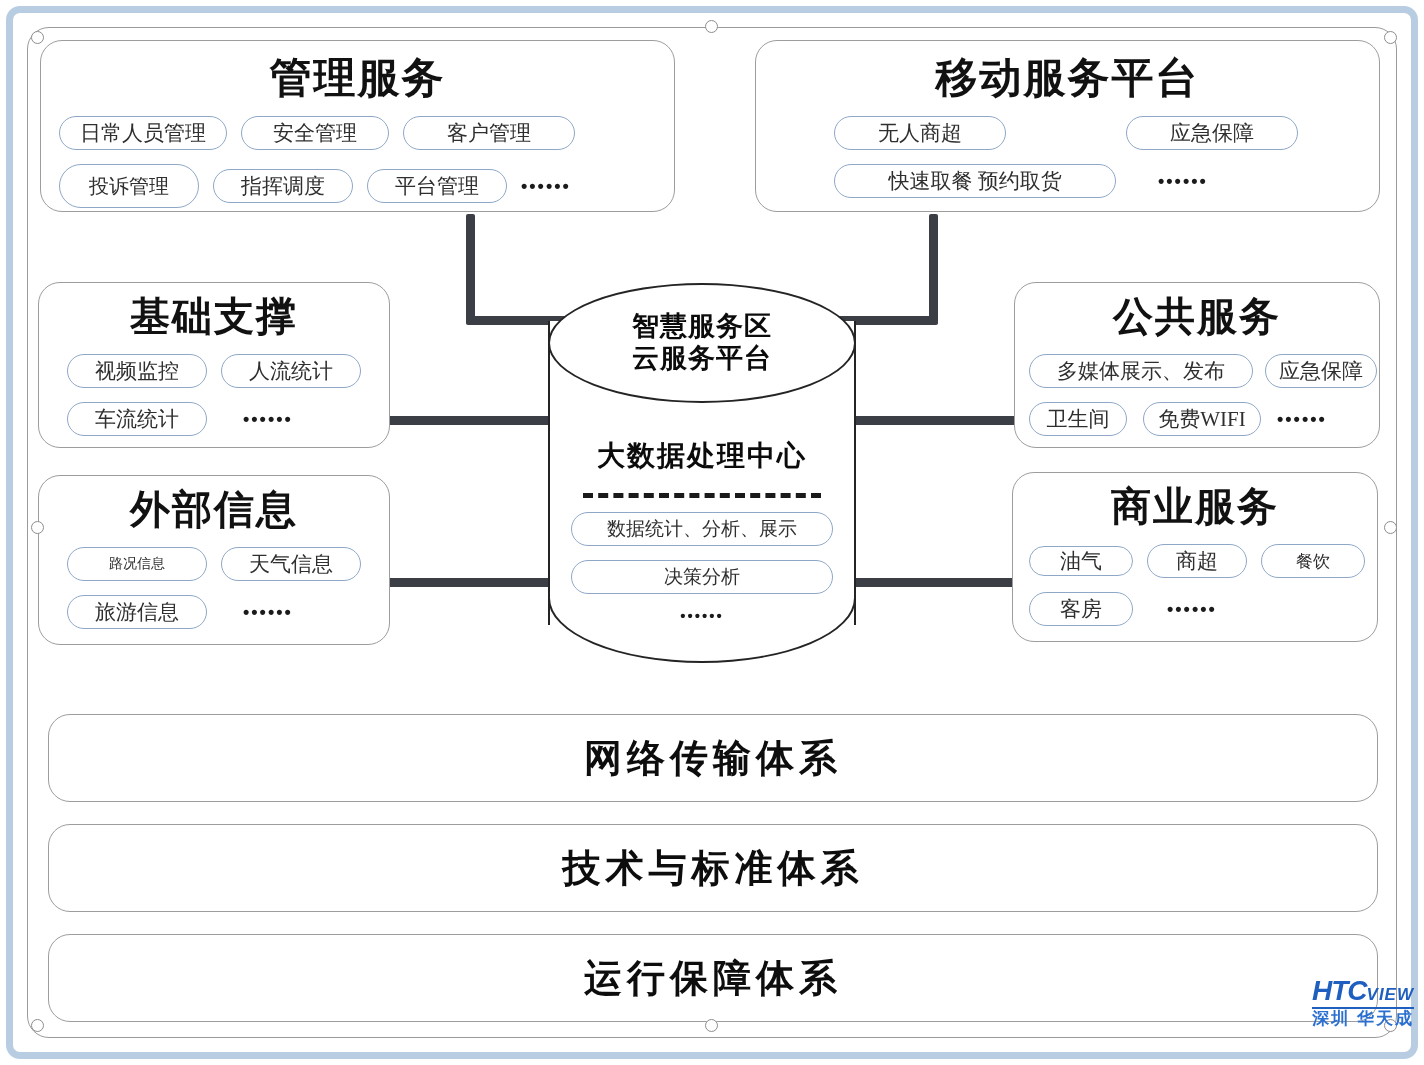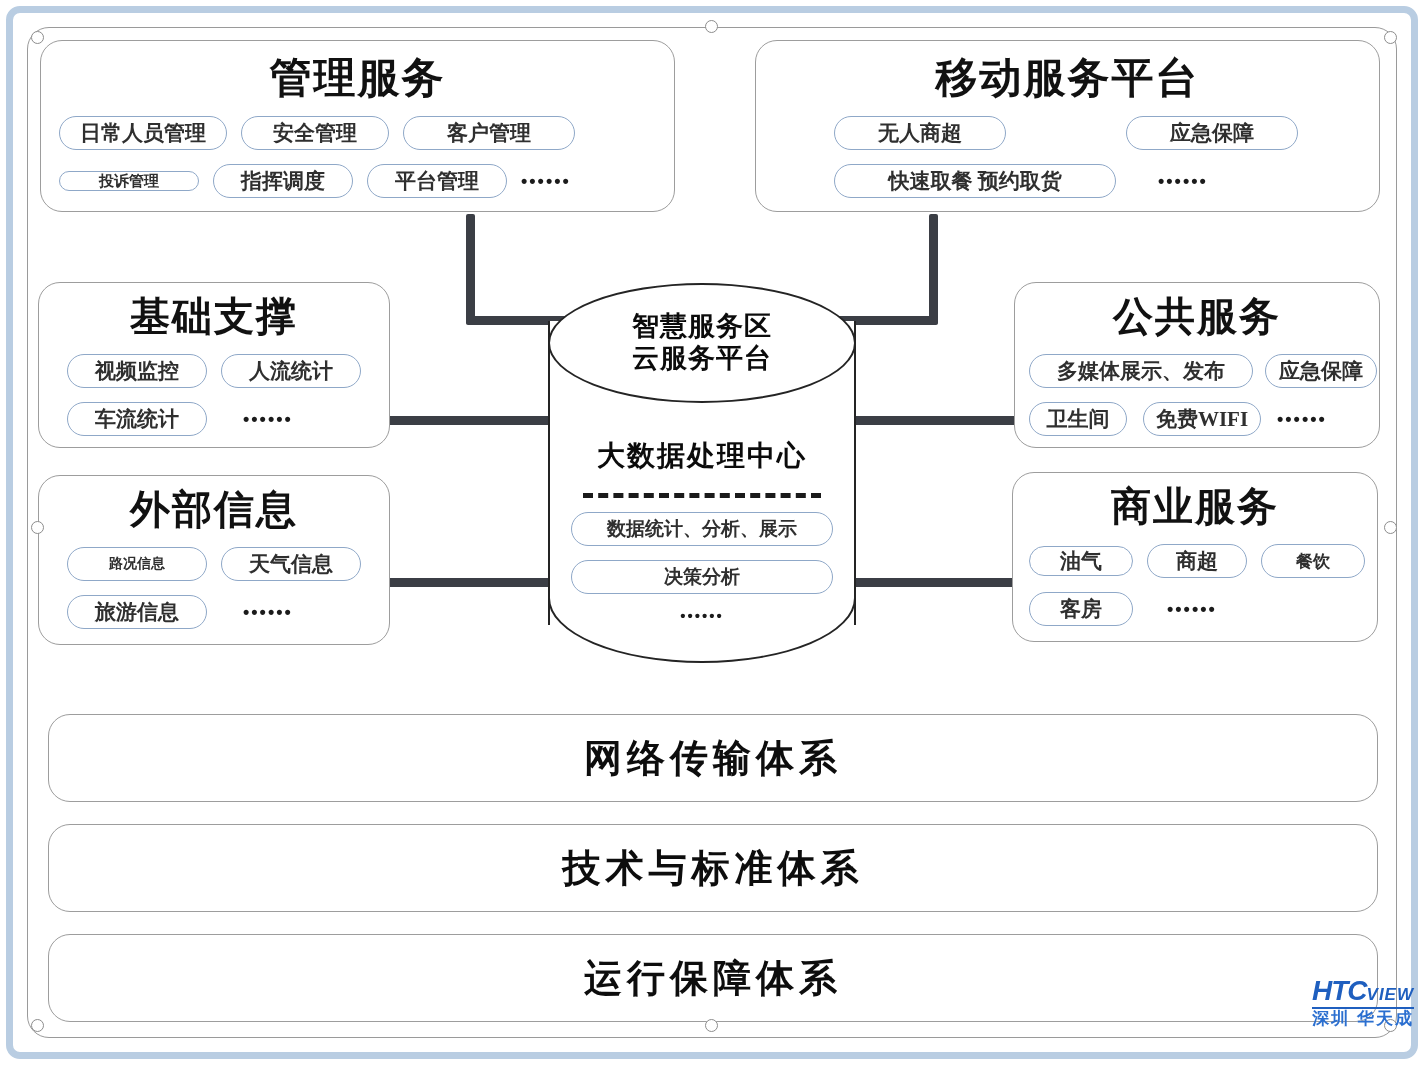--- a/index.html
+++ b/index.html
@@ -35,21 +35,21 @@
   .card-title{
     text-align:center; font-weight:700; color:#111;
     font-family:"Liberation Serif","DejaVu Serif",serif;
     letter-spacing:2px;
   }
   .pill-row{ display:flex; align-items:center; gap:14px; }
   .pill{
     border:1.6px solid #8fa8c8; border-radius:999px; background:#fff;
     color:#2f2f2f; white-space:nowrap; text-align:center;
     font-family:"Liberation Serif","DejaVu Serif",serif;
-    display:flex; align-items:center; justify-content:center;font-weight:bold;
+    display:flex; align-items:center; justify-content:center;
   }
   .dots{
     color:#1b1b1b; font-weight:800; letter-spacing:2px;
     font-family:"Liberation Sans", sans-serif; white-space:nowrap;
   }
 
   
   .conn-h{ position:absolute; background:#3b3e45; border-radius:2px; z-index:8; }
   .conn-v{ position:absolute; background:#3b3e45; border-radius:2px; z-index:8; }
 
@@ -153,21 +153,21 @@
   <div class="conn-h" style="left:846px; top:578px; width:172px; height:9px;"></div>
 
   <div class="card" style="left:40px; top:40px; width:635px; height:172px;">
     <div class="card-title" style="font-size:42px; margin-top:9px;">管理服务</div>
     <div class="pill-row" style="margin:10px 0 0 18px;">
       <div class="pill" style="width:168px;height:34px;font-size:21px;">日常人员管理</div>
       <div class="pill" style="width:148px;height:34px;font-size:21px;">安全管理</div>
       <div class="pill" style="width:172px;height:34px;font-size:21px;">客户管理</div>
     </div>
     <div class="pill-row" style="margin:14px 0 0 18px;">
-      <div class="pill" style="width:140px;height:20px;font-size:15px;">投诉管理</div>
+      <div class="pill" style="width:140px;height:44px;font-size:20px;">投诉管理</div>
       <div class="pill" style="width:140px;height:34px;font-size:21px;">指挥调度</div>
       <div class="pill" style="width:140px;height:34px;font-size:21px;">平台管理</div>
       <div class="dots" style="font-size:18px;">••••••</div>
     </div>
   </div>
 
   <div class="card" style="left:755px; top:40px; width:625px; height:172px;">
     <div class="card-title" style="font-size:42px; margin-top:9px;">移动服务平台</div>
     <div class="pill-row" style="margin:10px 0 0 78px; gap:120px;">
       <div class="pill" style="width:172px;height:34px;font-size:21px;">无人商超</div>

